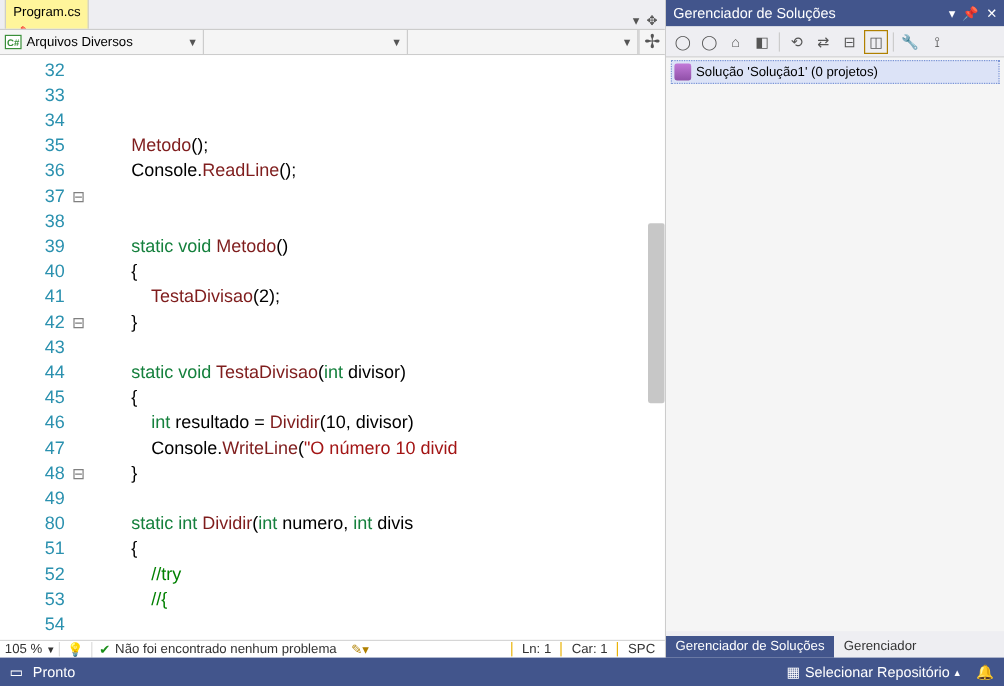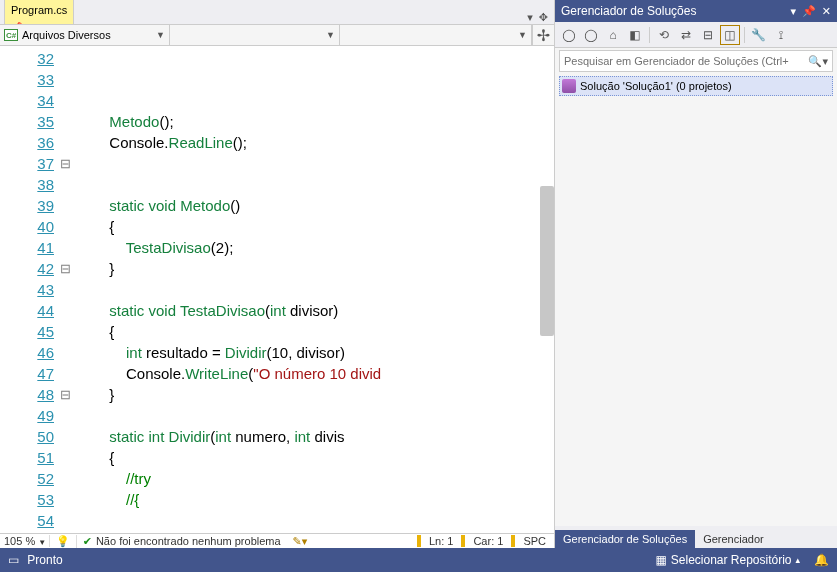--- a/index.html
+++ b/index.html
@@ -9,36 +9,36 @@
 .tabs-row { height: 24px; background: #eeeef2; display: flex; align-items: flex-end; padding-left: 4px; }
 .tab { height: 22px; background: #fff59b; border-top: 1px solid #ccc; border-left: 1px solid #ccc; border-right: 1px solid #ccc; padding: 20px 6px; display: flex; align-items: flex-start; gap: 6px; font-size: 11px; flex-direction: column; }
 .tab .pin { color: #6a6a6a; font-size: 10px; }
 .tabs-right { margin-left: auto; display: flex; gap: 6px; padding-right: 6px; color: #555; font-size: 11px; }
 .nav-row { height: 22px; background: #f5f5f5; border-top: 1px solid #ccc; border-bottom: 1px solid #ccc; display: flex; }
 .nav-combo { border-right: 1px solid #ccc; display: flex; align-items: center; padding: 0 4px; font-size: 11px; position: relative; }
 .nav-combo .arrow { margin-left: auto; font-size: 9px; color: #555; }
 .nav-plus { width: 22px; border-left: 1px solid #ccc; display: flex; align-items: center; justify-content: center; color: #555; }
 .code-area { flex: 1; display: flex; overflow: hidden; background: #fff; position: relative; }
 .outline-col { width: 14px; background: #fff; }
-.gutter { width: 46px; background: #fff; text-align: right; padding-right: 6px; font-family: Consolas, monospace; font-size: 15px; color: #2b91af; line-height: 21px; padding-top: 2px; text-decoration: underline; }
+.gutter { width: 46px; background: #fff; text-align: right; padding-right: 6px; font-family: Consolas, monospace; font-size: 15px; color: #2b91af; line-height: 21px; padding-top: 2px; }
 .code-lines { flex: 1; font-family: Consolas, monospace; font-size: 15px; line-height: 21px; color: #000; padding-top: 2px; white-space: pre; overflow: hidden; position: relative; }
 .fold-col { width: 16px; font-family: Consolas, monospace; font-size: 13px; line-height: 21px; color: #808080; padding-top: 2px; text-align: left; }
 .fold-col div { height: 21px; }
 .code-lines .line { height: 21px; }
 .kw { color: #15803d; }
 .str { color: #a31515; }
 .cmt { color: #008000; }
-.mname { color: #15803d; }
+.mname { color: #7f1d1d; }
 .scroll-thumb { position: absolute; right: 0; top: 140px; width: 14px; height: 150px; background: rgba(0,0,0,0.22); border-radius: 2px; }
 .status-bottom { height: 15px; background: #fff; border-top: 1px solid #ccc; display: flex; align-items: center; font-size: 11px; color: #333; }
 .zoom { width: 50px; padding-left: 4px; border-right: 1px solid #ddd; }
 .no-issues { display: flex; align-items: center; gap: 4px; padding: 0 6px; border-left: 1px solid #ddd; }
 .check { color: #1a8f1a; font-size: 11px; }
 .spacer { flex: 1; }
-.pos { border-left: 4px solid #eab308; padding: 0 8px; }
+.pos { border-left: 1px solid #eab308; padding: 0 8px; }
 
 .sol-pane { flex: 1; display: flex; flex-direction: column; background: #f5f5f5; }
 .sol-title { height: 22px; background: #42558c; color: #fff; display: flex; align-items: center; padding: 0 6px; font-size: 12px; }
 .sol-title-right { margin-left: auto; display: flex; gap: 6px; font-size: 11px; }
 .sol-toolbar { height: 26px; background: #eeeef2; border-bottom: 1px solid #ccc; display: flex; align-items: center; gap: 2px; padding: 0 4px; }
 .sol-toolbar .btn { width: 20px; height: 20px; display: flex; align-items: center; justify-content: center; font-size: 12px; color: #555; }
 .sol-toolbar .sep { width: 1px; height: 16px; background: #ccc; margin: 0 2px; }
 .sol-search { height: 22px; background: #fff; border: 1px solid #ccc; margin: 2px 4px; display: flex; align-items: center; padding: 0 4px; font-size: 11px; color: #707070; }
 .sol-search .mag { margin-left: auto; font-size: 11px; color: #555; }
 .sol-tree { flex: 1; background: #f5f5f5; padding: 2px 4px; font-size: 11px; }
@@ -98,21 +98,21 @@
           <div>40</div>
           <div>41</div>
           <div>42</div>
           <div>43</div>
           <div>44</div>
           <div>45</div>
           <div>46</div>
           <div>47</div>
           <div>48</div>
           <div>49</div>
-          <div>50</div>
+          <div>80</div>
           <div>51</div>
           <div>52</div>
           <div>53</div>
           <div>54</div>
         </div>
       <div class="fold-col" id="folds">
           <div></div>
           <div></div>
           <div></div>
           <div></div>
@@ -171,24 +171,20 @@
       <div class="btn">◧</div>
       <div class="sep"></div>
       <div class="btn">⟲</div>
       <div class="btn">⇄</div>
       <div class="btn">⊟</div>
       <div class="btn" style="border:1px solid #b08000">◫</div>
       <div class="sep"></div>
       <div class="btn">🔧</div>
       <div class="btn">⟟</div>
     </div>
-    <div class="sol-search">
-      <span>Pesquisar em Gerenciador de Soluções (Ctrl+</span>
-      <span class="mag">🔍▾</span>
-    </div>
     <div class="sol-tree">
       <div class="sol-item">
         <div class="sol-icon"></div>
         <span>Solução 'Solução1' (0 projetos)</span>
       </div>
     </div>
     <div class="sol-tabs">
       <div class="sol-tab active">Gerenciador de Soluções</div>
       <div class="sol-tab">Gerenciador</div>
     </div>

